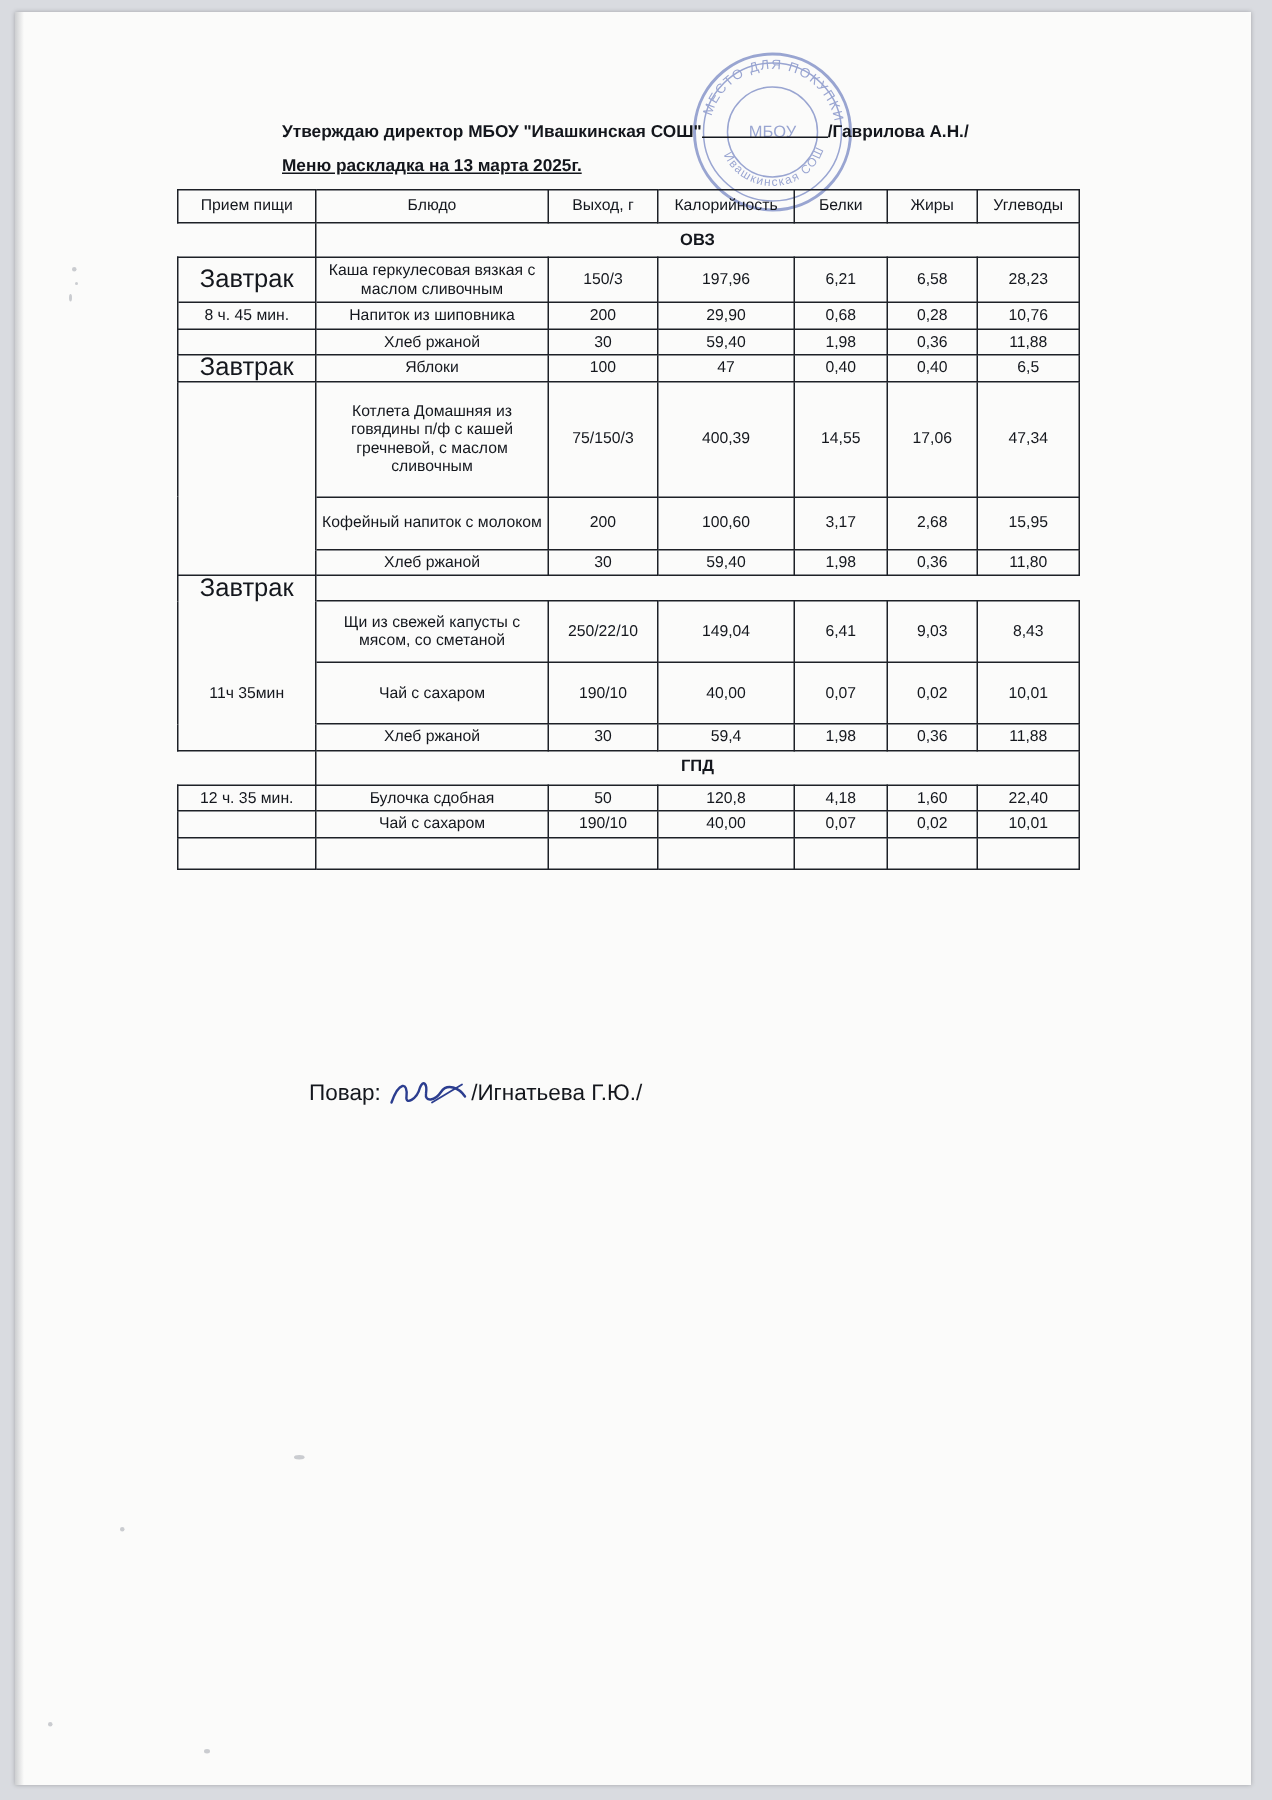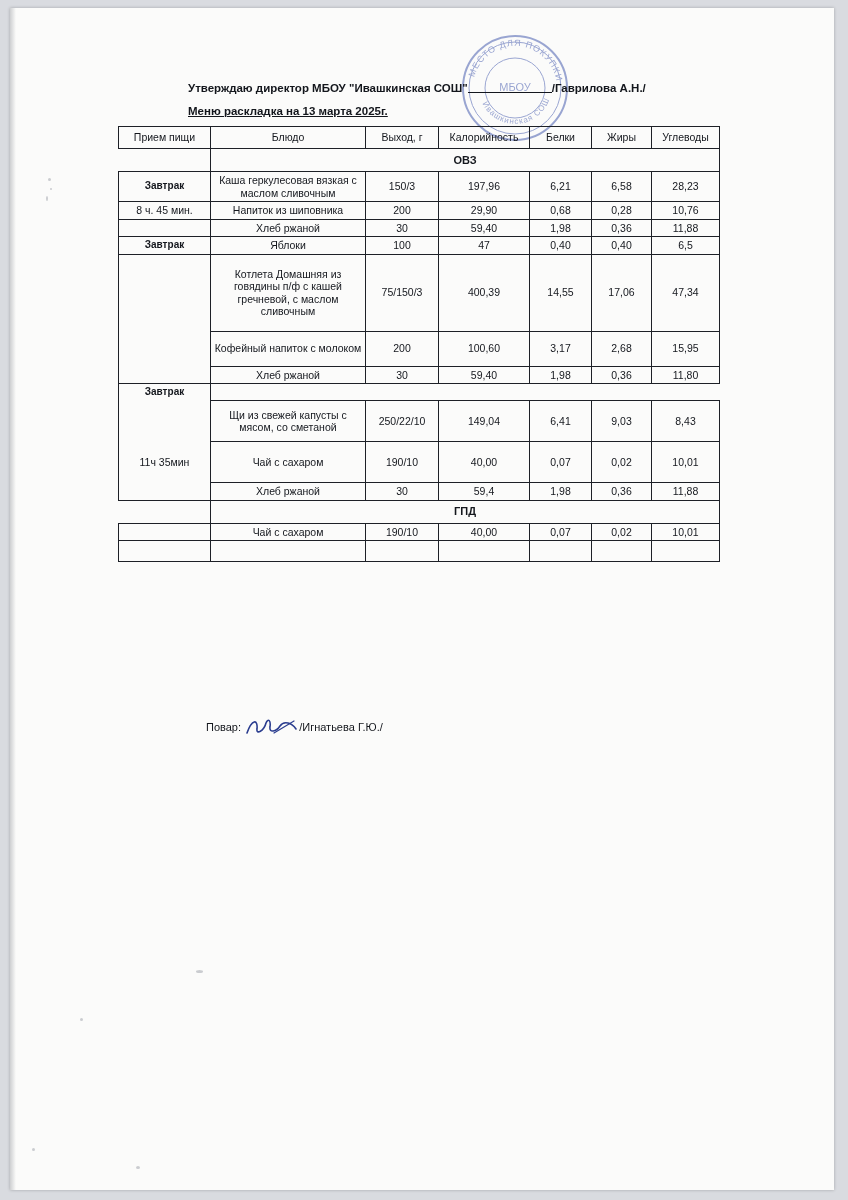--- a/index.html
+++ b/index.html
@@ -75,41 +75,41 @@
     height: 19px;
     padding: 1px 2px;
     color: #14171d;
   }
   td.group {
     font-weight: bold;
     font-size: 11px;
     height: 18px;
   }
   td.meal {
-    font-weight: bold;
-    font-size: 10px;
+    font-weight: normal;
+    font-size: 17px;
   }
   td.time {
     font-size: 10.5px;
     font-weight: normal;
     margin-left: 11px;
   }
   td.dish {
     font-size: 10.5px;
   }
   td.empty { height: 16px; }
   .nob-t { border-top: none !important; }
   .nob-b { border-bottom: none !important; }
   .noborder { border: none !important; }
 
   .footer-block {
     position: absolute;
     left: 196px;
     top: 712px;
-    font-size: 11px;
+    font-size: 15px;
     color: #14171d;
     white-space: nowrap;
   }
   .sign-swirl {
     display: inline-block;
     width: 52px;
     height: 14px;
     position: relative;
     vertical-align: -3px;
   }
@@ -306,20 +306,29 @@
           <td>1,98</td>
           <td>0,36</td>
           <td>11,88</td>
         </tr>
 
         <tr>
           <td class="noborder"></td>
           <td class="group" colspan="6">ГПД</td>
         </tr>
         <tr>
+          <td class="time">12 ч. 35 мин.</td>
+          <td class="dish">Булочка сдобная</td>
+          <td>50</td>
+          <td>120,8</td>
+          <td>4,18</td>
+          <td>1,60</td>
+          <td>22,40</td>
+        </tr>
+        <tr>
           <td></td>
           <td class="dish">Чай с сахаром</td>
           <td>190/10</td>
           <td>40,00</td>
           <td>0,07</td>
           <td>0,02</td>
           <td>10,01</td>
         </tr>
         <tr>
           <td class="empty"></td>

